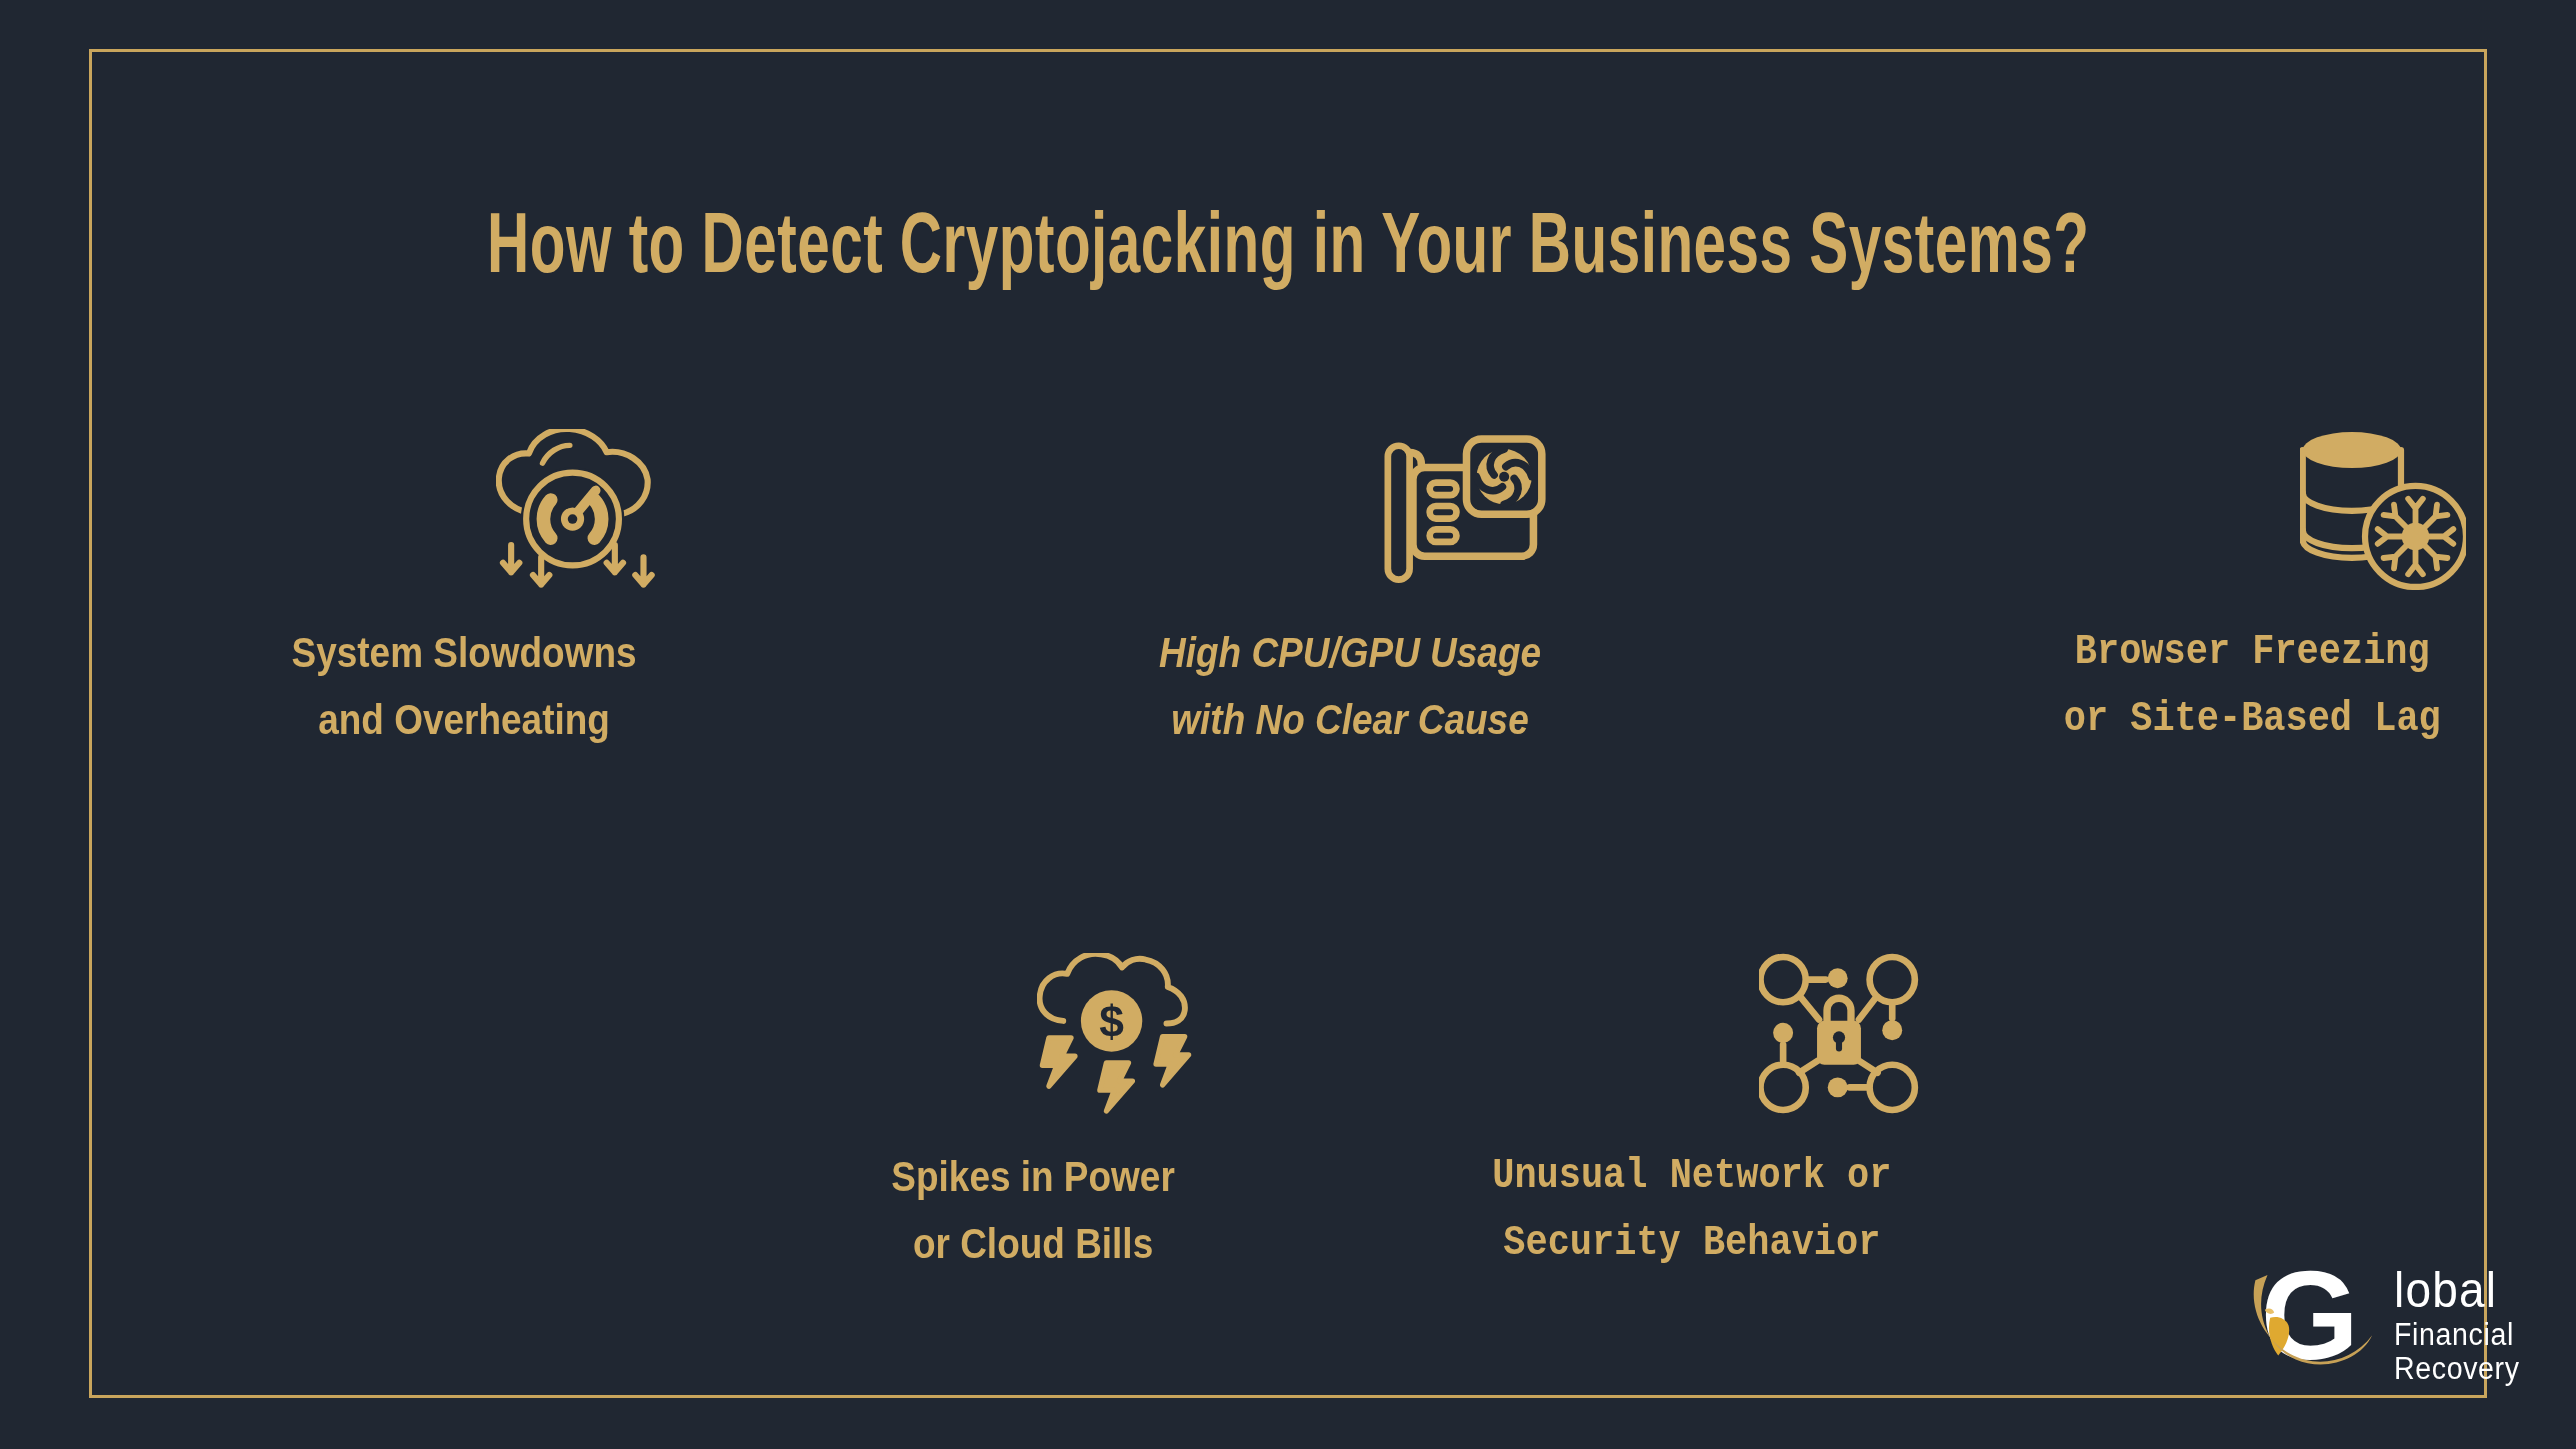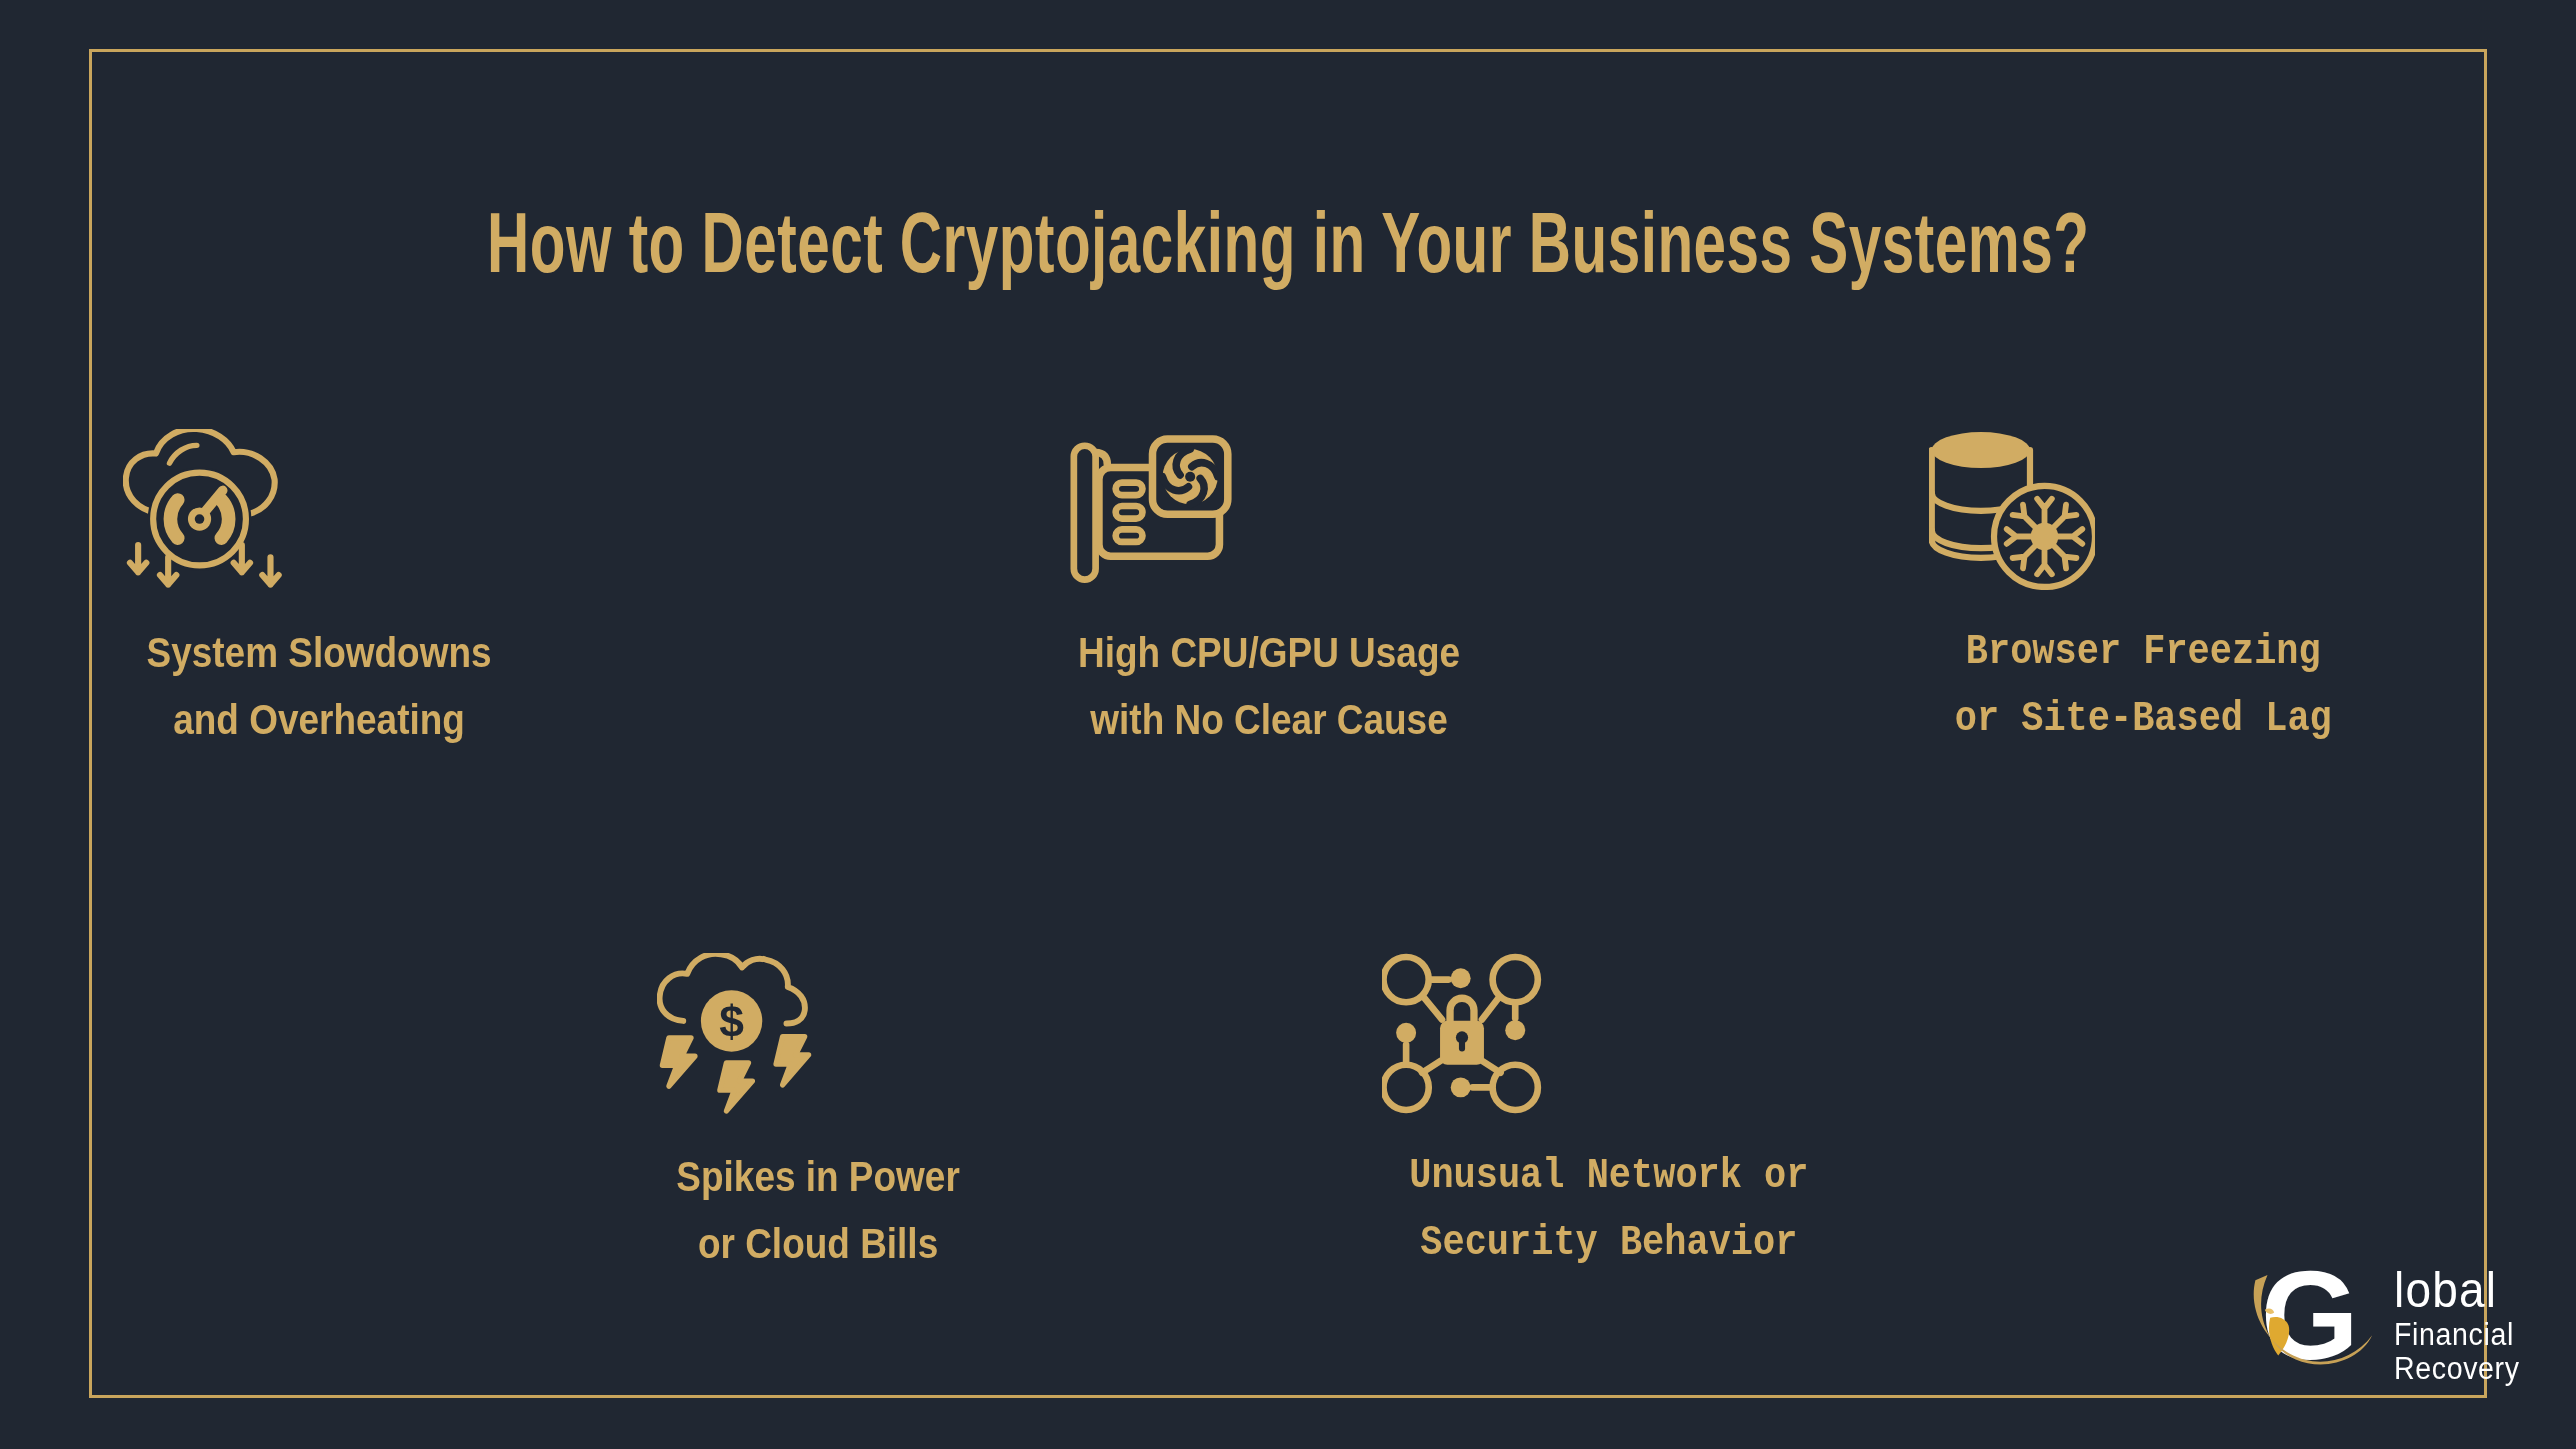--- a/index.html
+++ b/index.html
@@ -14,28 +14,28 @@
   }
   .frame{
     position:absolute;left:89px;top:49px;width:2398px;height:1349px;
     border:3.4px solid var(--border-gold);box-sizing:border-box;
   }
   .title{position:absolute;top:193px;left:0;width:100%;text-align:center;}
   .title > span{
     display:inline-block;font-size:86px;font-weight:bold;color:var(--gold);
     transform:scaleX(0.68);transform-origin:50% 50%;white-space:nowrap;letter-spacing:0.7px;
   }
-  .item{position:absolute;width:537px;display:flex;flex-direction:column;align-items:flex-start;}
+  .item{position:absolute;width:537px;display:flex;flex-direction:column;align-items:flex-end;}
   .icon-box{height:164px;display:flex;align-items:flex-start;justify-content:center;}
   .label{
     margin-top:25.5px;text-align:center;font-weight:bold;font-size:42px;line-height:67px;
     color:var(--gold);transform:scaleX(0.88);transform-origin:50% 0;white-space:nowrap;
   }
   #item-1{left:123px;top:429px;}
-  #item-2{left:1052px;top:429px;}
+  #item-2{left:1030px;top:429px;font-style:italic;}
   #item-3{left:1929px;top:429px;font-family:Liberation Mono, monospace;}
   #item-4{left:657px;top:953px;}
   #item-5{left:1382px;top:953px;font-family:Liberation Mono, monospace;}
   .logo{position:absolute;left:2246px;top:1260px;display:flex;align-items:flex-start;}
   .logo-text{
     margin-left:6.7px;margin-top:5.4px;color:#ffffff;
     transform:scaleX(0.92);transform-origin:0 0;line-height:1;
   }
   .logo-text .big{font-size:50px;letter-spacing:1.3px;}
   .logo-text .small{font-size:31px;margin-top:3.4px;letter-spacing:0.7px;}

